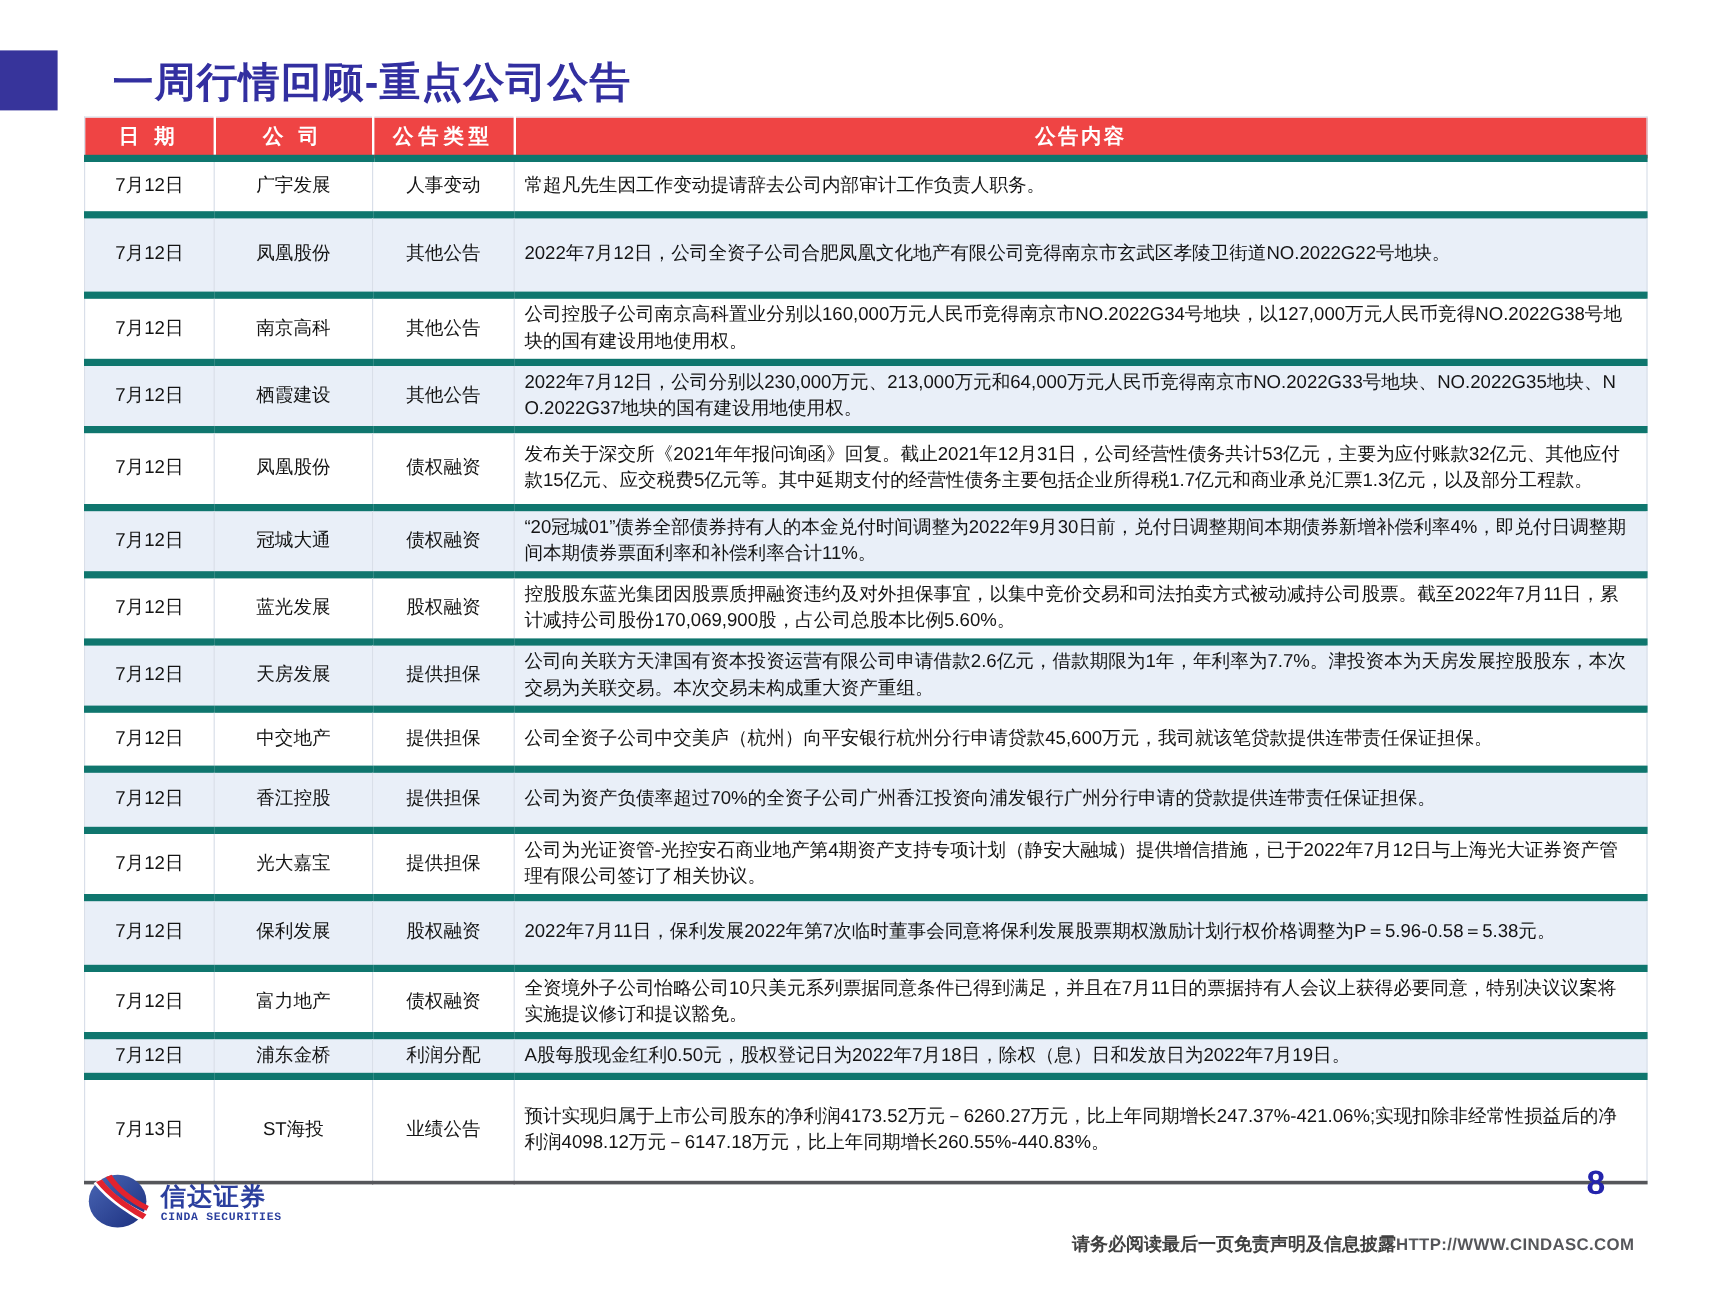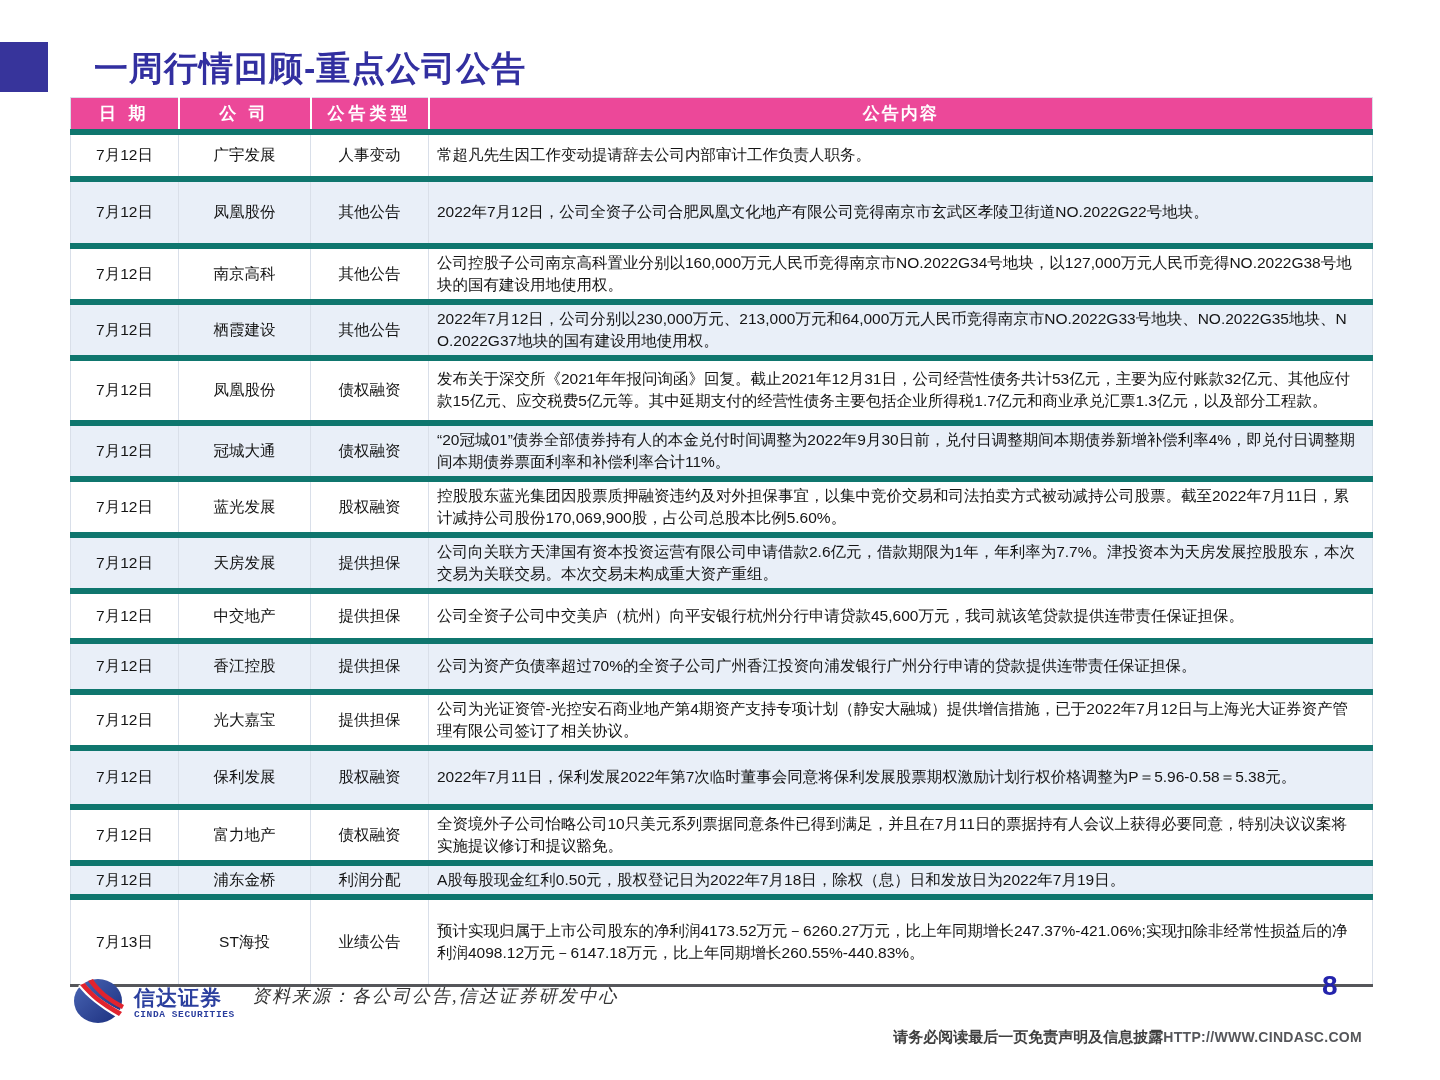--- a/index.html
+++ b/index.html
@@ -10,21 +10,21 @@
   }
   .accent-square { position:absolute; left:0; top:42px; width:48px; height:50px; background:#37349B; }
   .page-title {
     position:absolute; left:94px; top:46px; font-size:34px; font-weight:bold;
     color:#322FA0; letter-spacing:1px;
   }
   .table-wrap { position:absolute; left:70px; top:97px; width:1303px; }
   table { width:100%; border-collapse:collapse; table-layout:fixed; border:1px solid #D9DFE9; border-bottom:3px solid #55565A; }
   col.c-date { width:108px; } col.c-company { width:132px; } col.c-type { width:118px; } col.c-content { width:auto; }
   thead th {
-    background:#ec4899; color:#ffffff; font-size:17px; font-weight:bold; height:34px;
+    background:#ef4444; color:#ffffff; font-size:17px; font-weight:bold; height:34px;
     border-right:2px solid #ffffff; text-align:center; letter-spacing:4px;
   }
   thead th:last-child { border-right:none; letter-spacing:2px; }
   tbody td {
     font-size:15.5px; color:#141414; vertical-align:middle; text-align:center;
     border-right:1px solid #D9DFE9; border-top:6px solid #0f766e;
     padding:3px 6px; line-height:22px;
   }
   tbody td:last-child { border-right:none; text-align:left; padding-left:8px; padding-right:10px; word-break:break-all; }
   tbody tr:nth-child(even) { background:#E9EFF8; }
@@ -189,21 +189,20 @@
         <path d="M8 9 C 18 21, 28 29, 47 40 L 50 36 C 33 27, 20 17, 13 7 Z" fill="#E1232E"></path>
         <path d="M16 5 C 24 16, 34 25, 50 33 L 52 29 C 38 22, 27 13, 21 3 Z" fill="#E1232E"></path>
       </svg>
     </span>
     <span>
       <div class="logo-text-cn">信达证券</div>
       <div class="logo-text-en">CINDA SECURITIES</div>
     </span>
   </div>
 
-  <div class="source-line">资料来源：各公司公告,信达证券研发中心</div>
 
   <div class="page-number">8</div>
 
   <div class="bottom-line">
     <span class="disclaimer">请务必阅读最后一页免责声明及信息披露</span>
     <span class="website">HTTP://WWW.CINDASC.COM</span>
   </div>
 
 </div>
 

